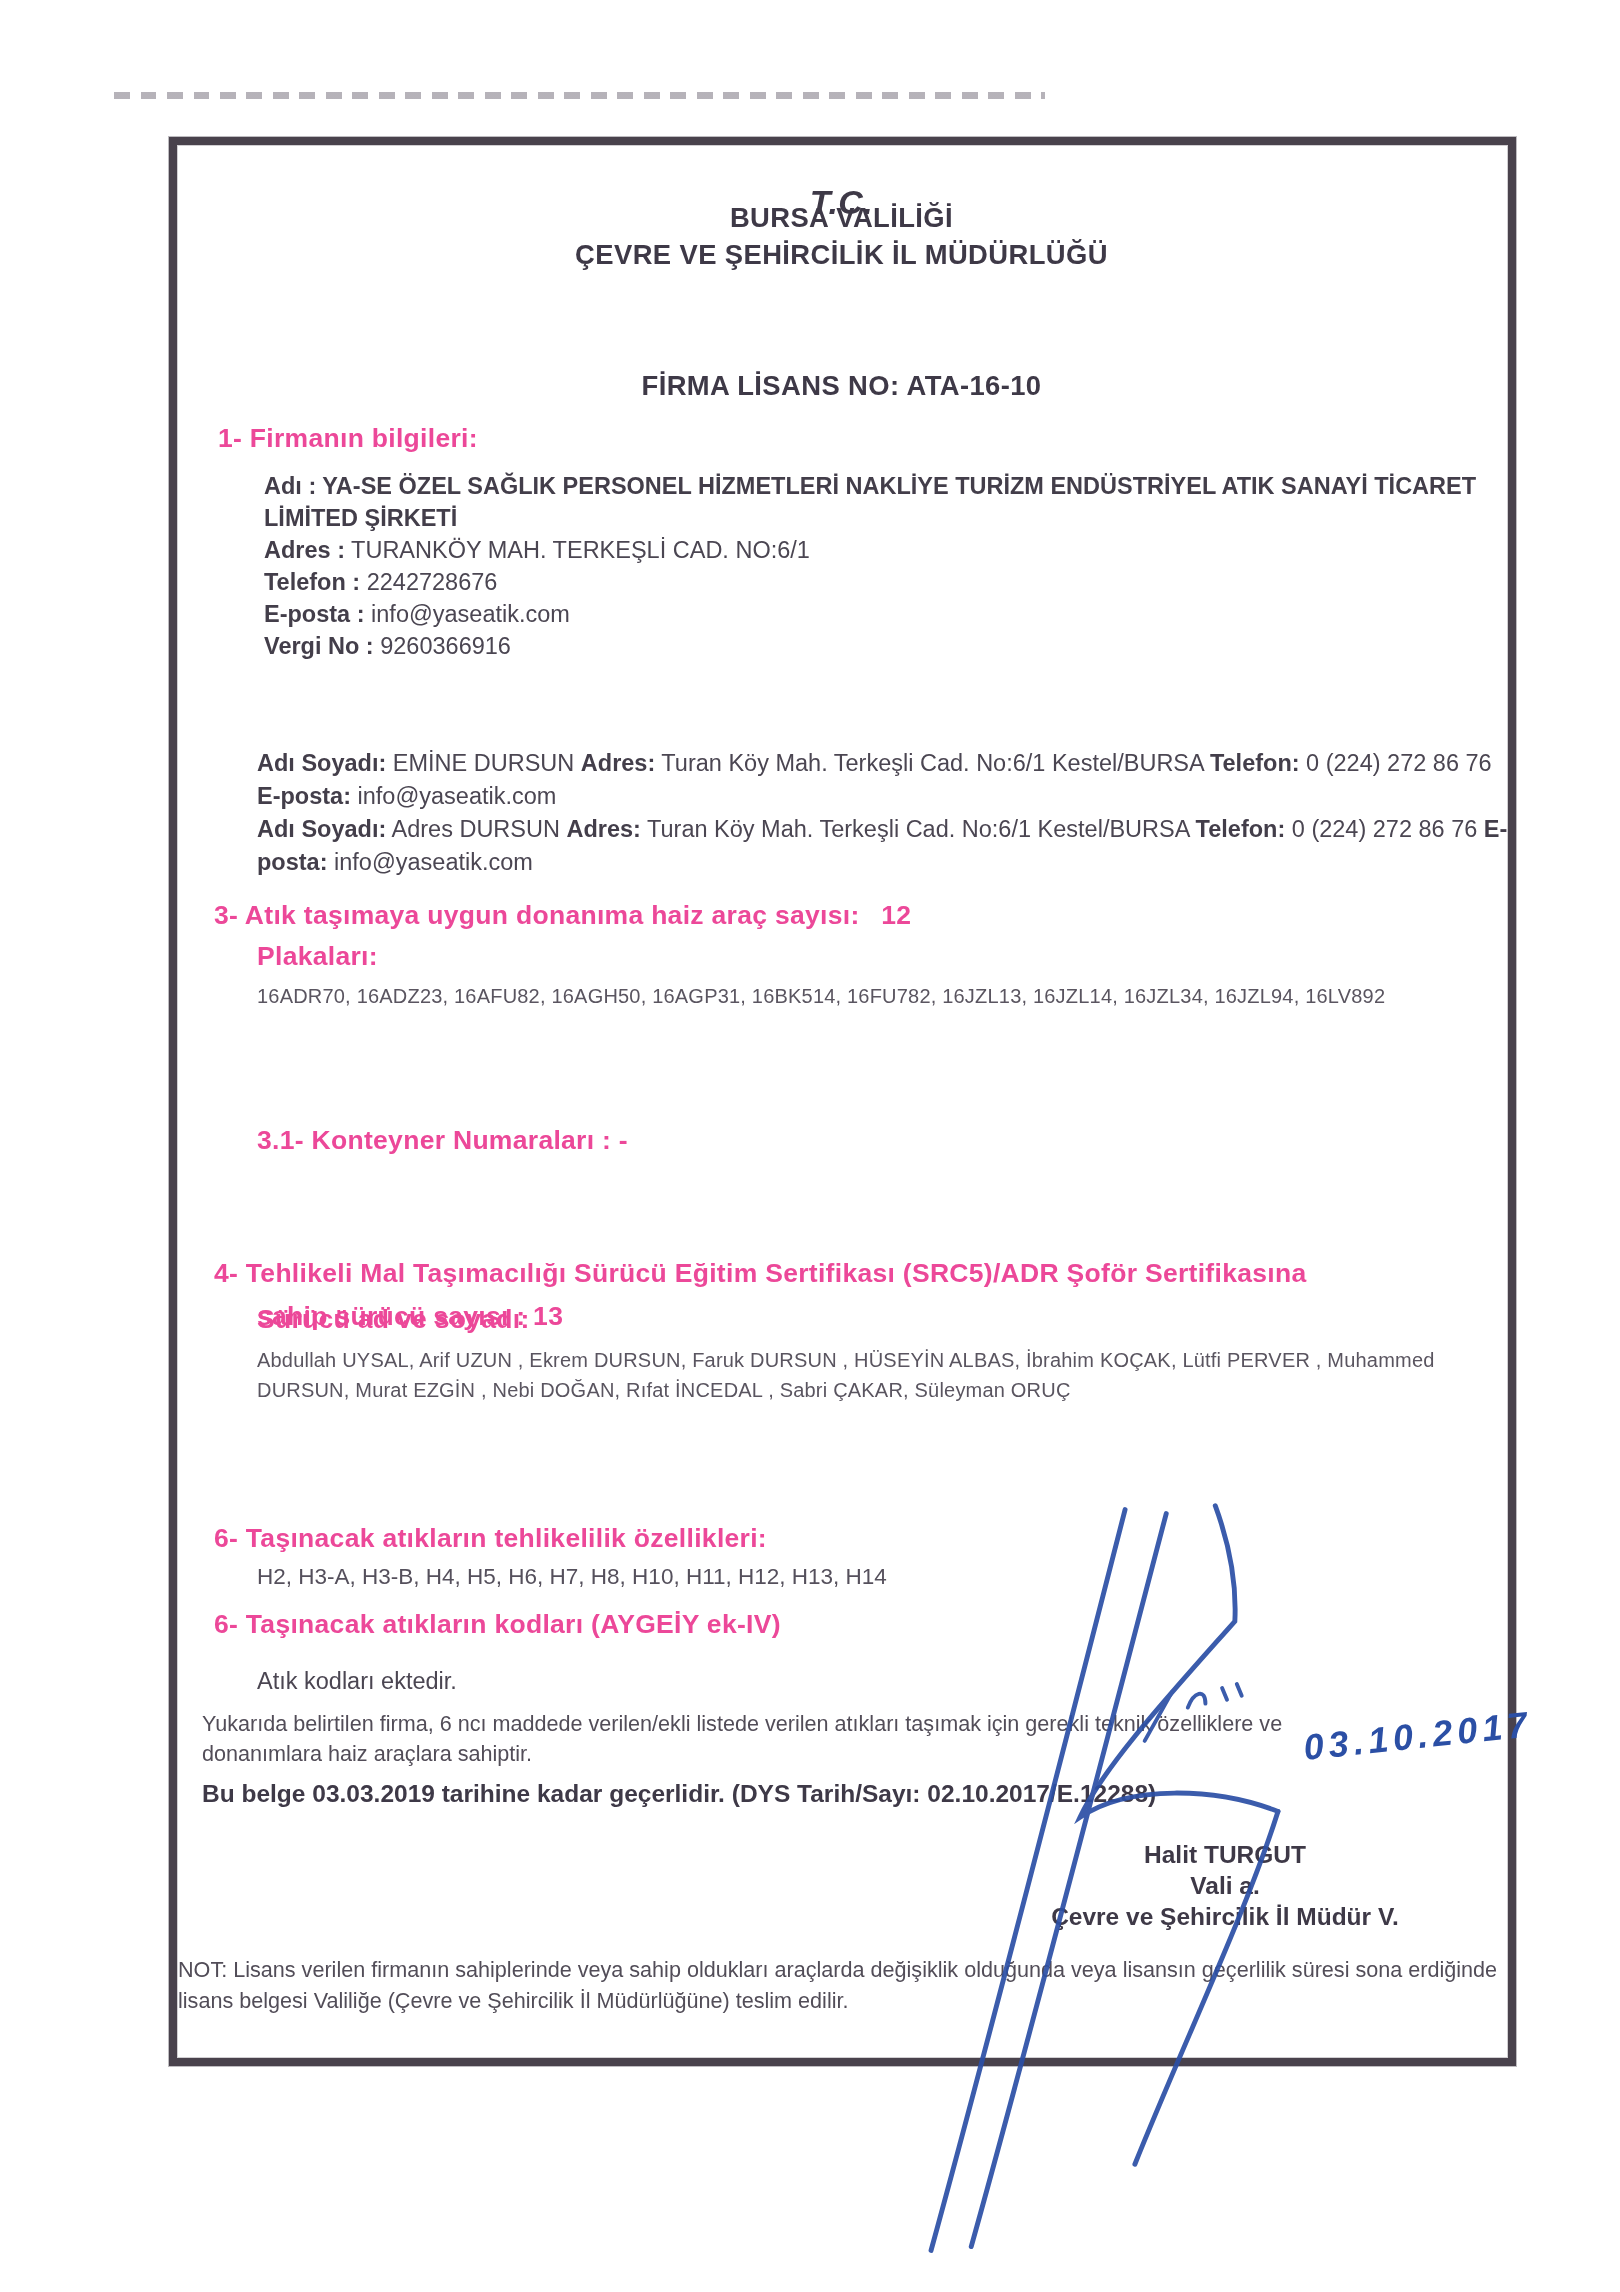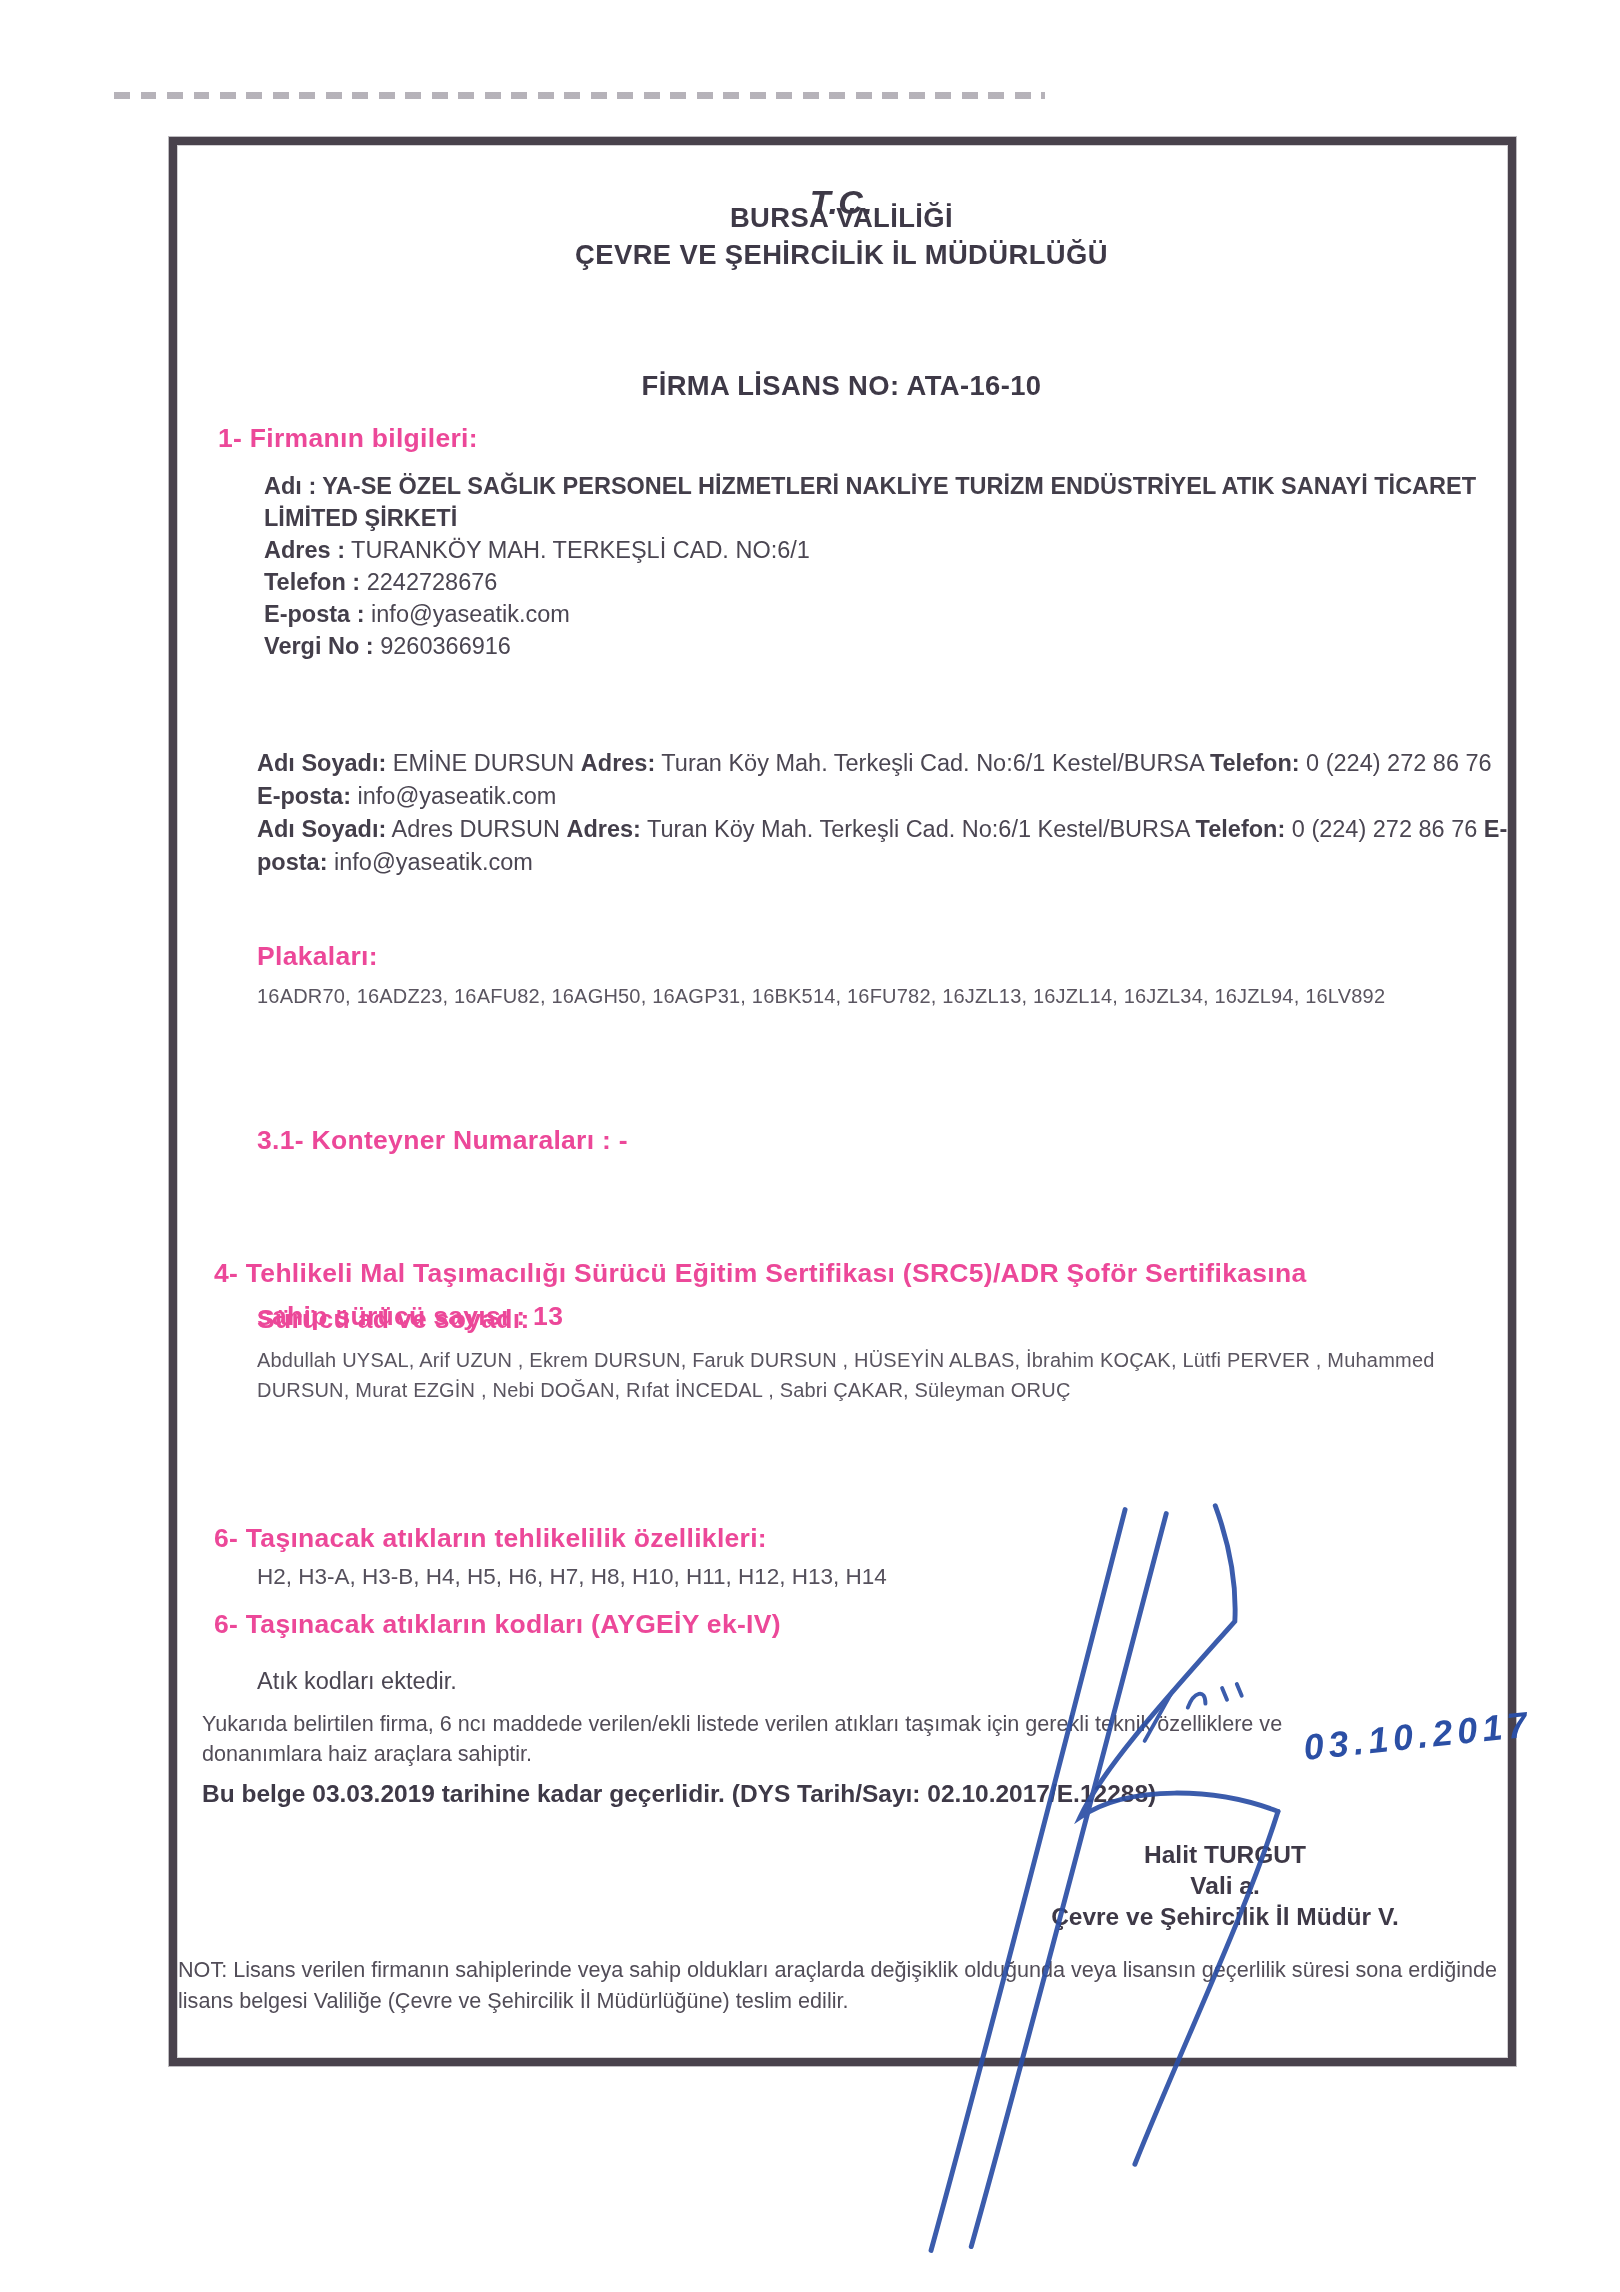--- a/index.html
+++ b/index.html
@@ -55,20 +55,21 @@
     <p><span class="lbl">Telefon :</span><span> 2242728676</span></p>
     <p><span class="lbl">E-posta :</span><span> info@yaseatik.com</span></p>
     <p><span class="lbl">Vergi No :</span><span> 9260366916</span></p>
   </div>
 
   <div class="abs body rows" style="left:257px;top:747px;width:1257px;">
     <p><span class="lbl">Adı Soyadı:</span><span> EMİNE DURSUN </span><span class="lbl">Adres:</span><span> Turan Köy Mah. Terkeşli Cad. No:6/1 Kestel/BURSA </span><span class="lbl">Telefon:</span><span> 0 (224) 272 86 76 </span><span class="lbl">E-posta:</span><span> info@yaseatik.com</span></p>
     <p><span class="lbl">Adı Soyadı:</span><span> Adres DURSUN </span><span class="lbl">Adres:</span><span> Turan Köy Mah. Terkeşli Cad. No:6/1 Kestel/BURSA </span><span class="lbl">Telefon:</span><span> 0 (224) 272 86 76 </span><span class="lbl">E-posta:</span><span> info@yaseatik.com</span></p>
   </div>
 
+  <div class="abs h" style="left:214px;top:900px;"><span>3- Atık taşımaya uygun donanıma haiz araç sayısı:</span><span style="margin-left:21.6px;">12</span></div>
   <div class="abs h" style="left:257px;top:941px;">Plakaları:</div>
   <div class="abs sm" style="left:257px;top:985px;width:1255px;">16ADR70, 16ADZ23, 16AFU82, 16AGH50, 16AGP31, 16BK514, 16FU782, 16JZL13, 16JZL14, 16JZL34, 16JZL94, 16LV892</div>
 
   <div class="abs h" style="left:257px;top:1125px;">3.1- Konteyner Numaraları : -</div>
 
   <div class="abs h wrapindent" style="left:214px;top:1213px;width:1108px;margin-top:39px;">4- Tehlikeli Mal Taşımacılığı Sürücü Eğitim Sertifikası (SRC5)/ADR Şoför Sertifikasına sahip sürücü sayısı : 13</div>
   <div class="abs h" style="left:257px;top:1304px;">Sürücü ad ve soyadı:</div>
   <div class="abs sm" style="left:257px;top:1345px;width:1247px;line-height:30px;">Abdullah UYSAL, Arif UZUN , Ekrem DURSUN, Faruk DURSUN , HÜSEYİN ALBAS, İbrahim KOÇAK, Lütfi PERVER , Muhammed DURSUN, Murat EZGİN , Nebi DOĞAN, Rıfat İNCEDAL , Sabri ÇAKAR, Süleyman ORUÇ</div>
 
   <div class="abs h" style="left:214px;top:1523px;">6- Taşınacak atıkların tehlikelilik özellikleri:</div>

